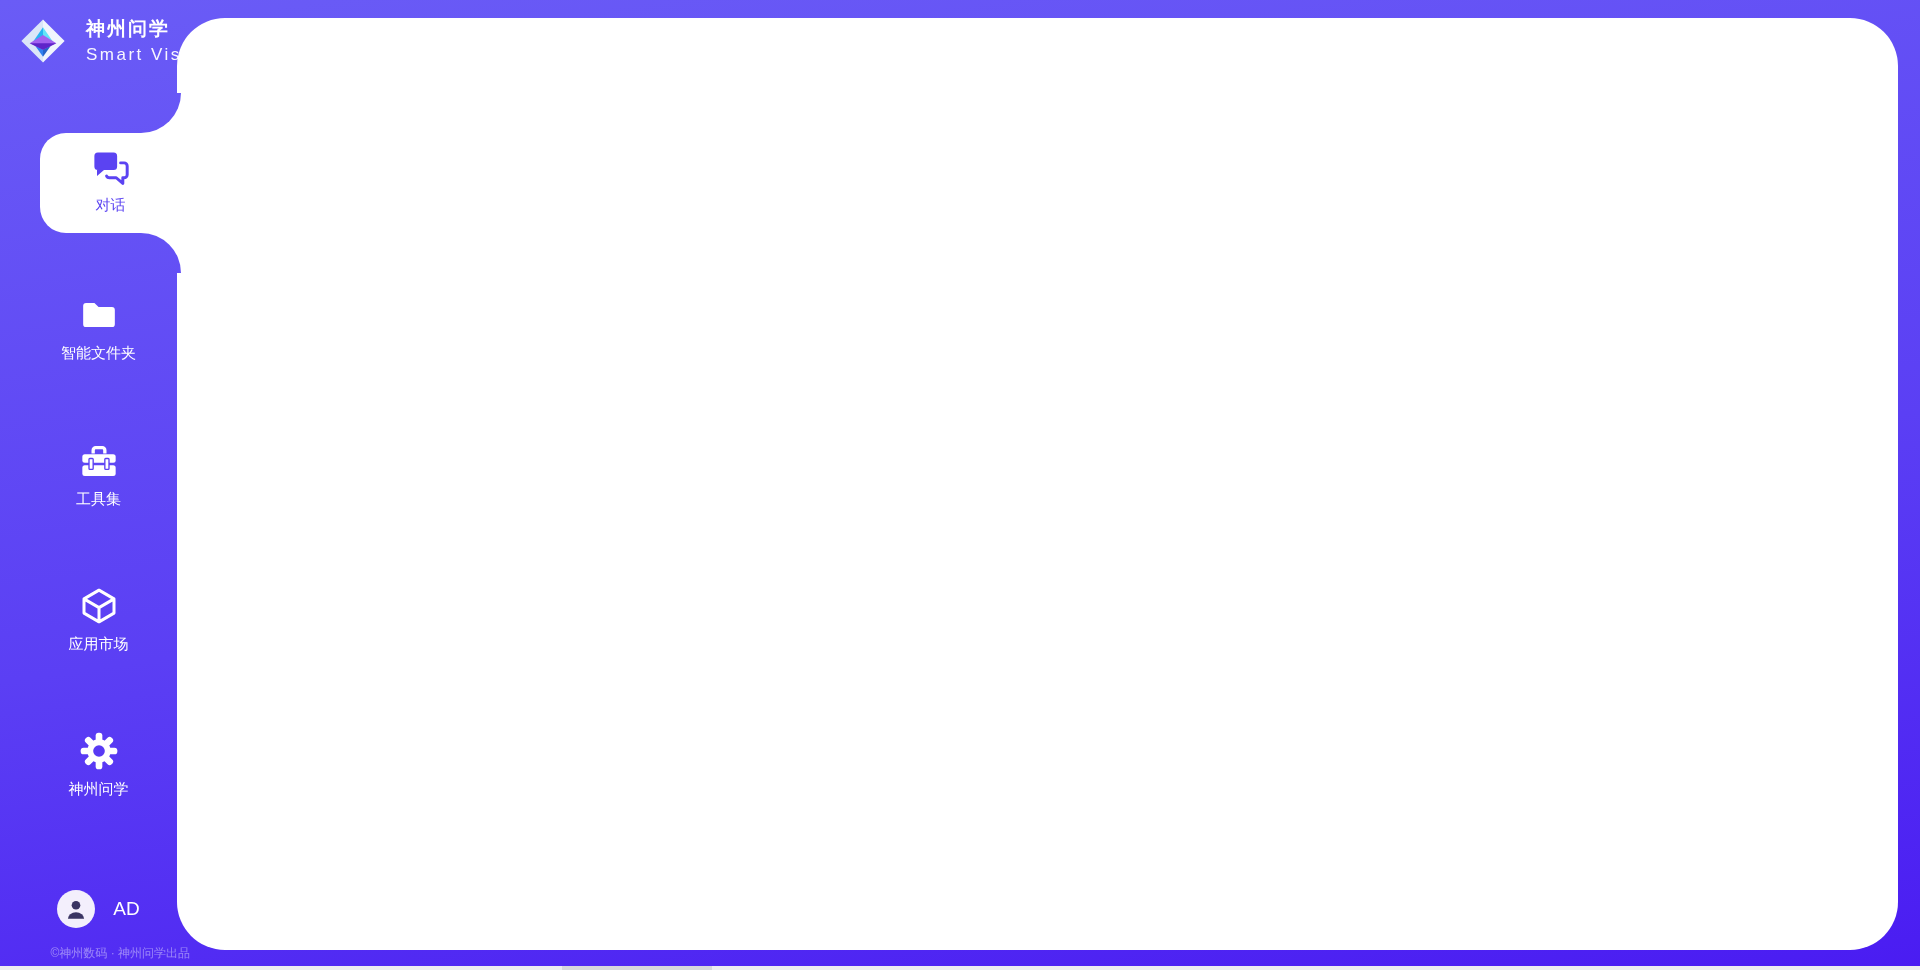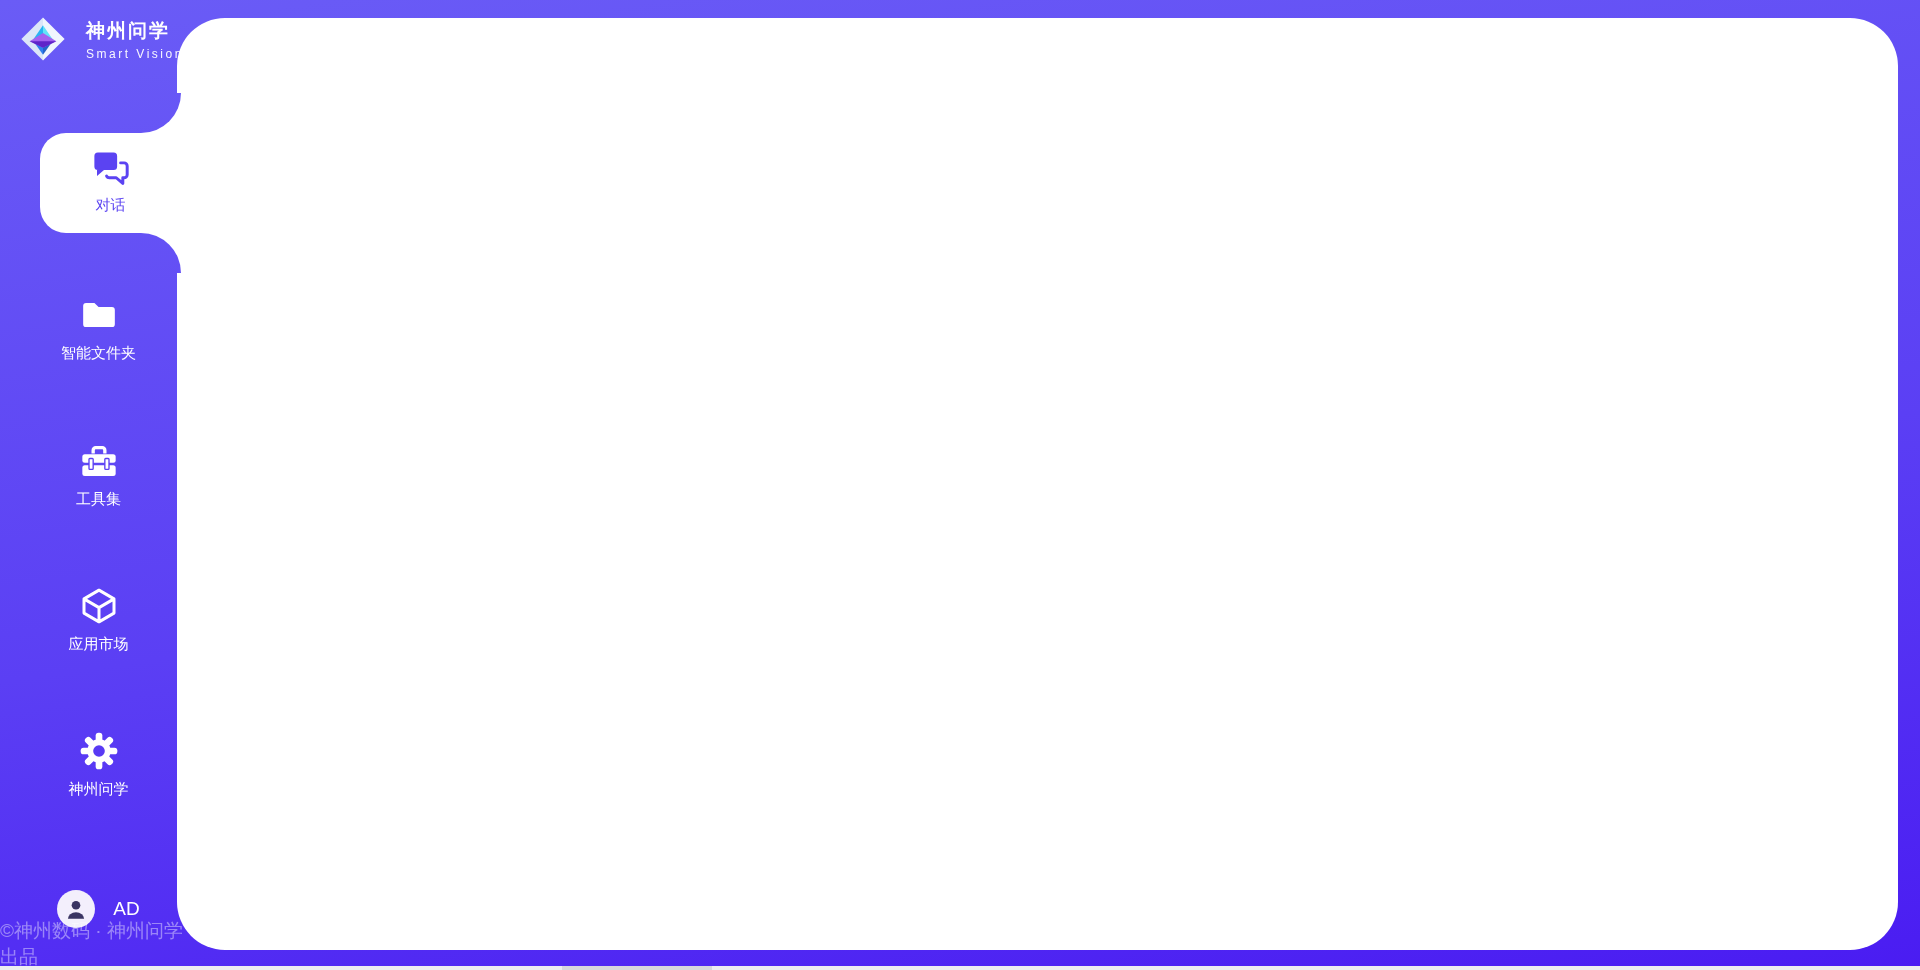--- a/index.html
+++ b/index.html
@@ -17,41 +17,41 @@
   
   .main-panel {
     position:absolute; left:177px; top:18px; right:22px; bottom:20px;
     background:#ffffff; border-radius:48px; z-index:1;
   }
   
   .brand { position:absolute; left:20px; top:16px; display:flex; align-items:center; gap:20px; z-index:3; }
   .brand svg { width:46px; height:46px; }
   .brand-text { color:#ffffff; }
   .brand-name { font-size:19px; font-weight:700; letter-spacing:2px; }
-  .brand-sub { font-size:12px; letter-spacing:2.5px; margin-top:3px; opacity:.95; }
+  .brand-sub { font-size:17px; letter-spacing:2.5px; margin-top:3px; opacity:.95; }
 
   .nav-item { position:absolute; left:20px; width:157px; display:flex; flex-direction:column; align-items:center; z-index:3; cursor:pointer; }
   .nav-item .nav-icon { width:40px; height:40px; display:flex; align-items:center; justify-content:center; }
   .nav-item .nav-label { margin-top:9px; font-size:15px; color:#ffffff; }
 
   .active-tab {
     position:absolute; left:40px; top:133px; width:141px; height:100px;
     background:#ffffff; border-radius:26px 0 0 26px; z-index:2;
     display:flex; flex-direction:column; align-items:center; padding-top:15px; cursor:pointer;
   }
   .active-tab .nav-icon { width:42px; height:42px; color:#5b43f2; }
   .active-tab .nav-label { margin-top:6px; font-size:15px; color:#5b43f2; }
   .fillet { position:absolute; left:141px; width:40px; height:40px; background:#ffffff; z-index:2; }
   .fillet-top { top:93px; } .fillet-top > div { width:100%; height:100%; border-bottom-right-radius:40px; }
   .fillet-bottom { top:233px; } .fillet-bottom > div { width:100%; height:100%; border-top-right-radius:40px; }
 
   .user-row { position:absolute; left:20px; bottom:42px; width:157px; display:flex; align-items:center; justify-content:center; gap:18px; z-index:3; cursor:pointer; }
   .avatar { width:38px; height:38px; border-radius:50%; background:#f3effc; display:flex; align-items:center; justify-content:center; }
   .user-name { color:#ffffff; font-size:19px; font-weight:500; }
-  .copyright { position:absolute; left:0; bottom:0; width:190px; text-align:left; color:rgba(255,255,255,.42); font-size:19px; z-index:3; }
+  .copyright { position:absolute; left:0; bottom:8px; width:190px; text-align:right; color:rgba(255,255,255,.42); font-size:12px; z-index:3; }
 
   
   .hero { position:absolute; left:393px; top:143px; display:flex; align-items:center; gap:16px; }
   .hero svg { width:84px; height:84px; }
   .hero-title { font-size:27px; font-weight:800; color:#0b0b0f; letter-spacing:.5px; }
 
   
   .cards { position:absolute; left:398px; top:260px; width:942px; display:grid; grid-template-columns:462px 462px; grid-column-gap:18px; grid-row-gap:22px; }
   .card { height:128px; background:#fffefe; border:1px solid #e7e8ee; border-radius:10px; padding:22px 24px 0 27px; cursor:pointer; }
   .card-head { display:flex; align-items:center; gap:20px; }

